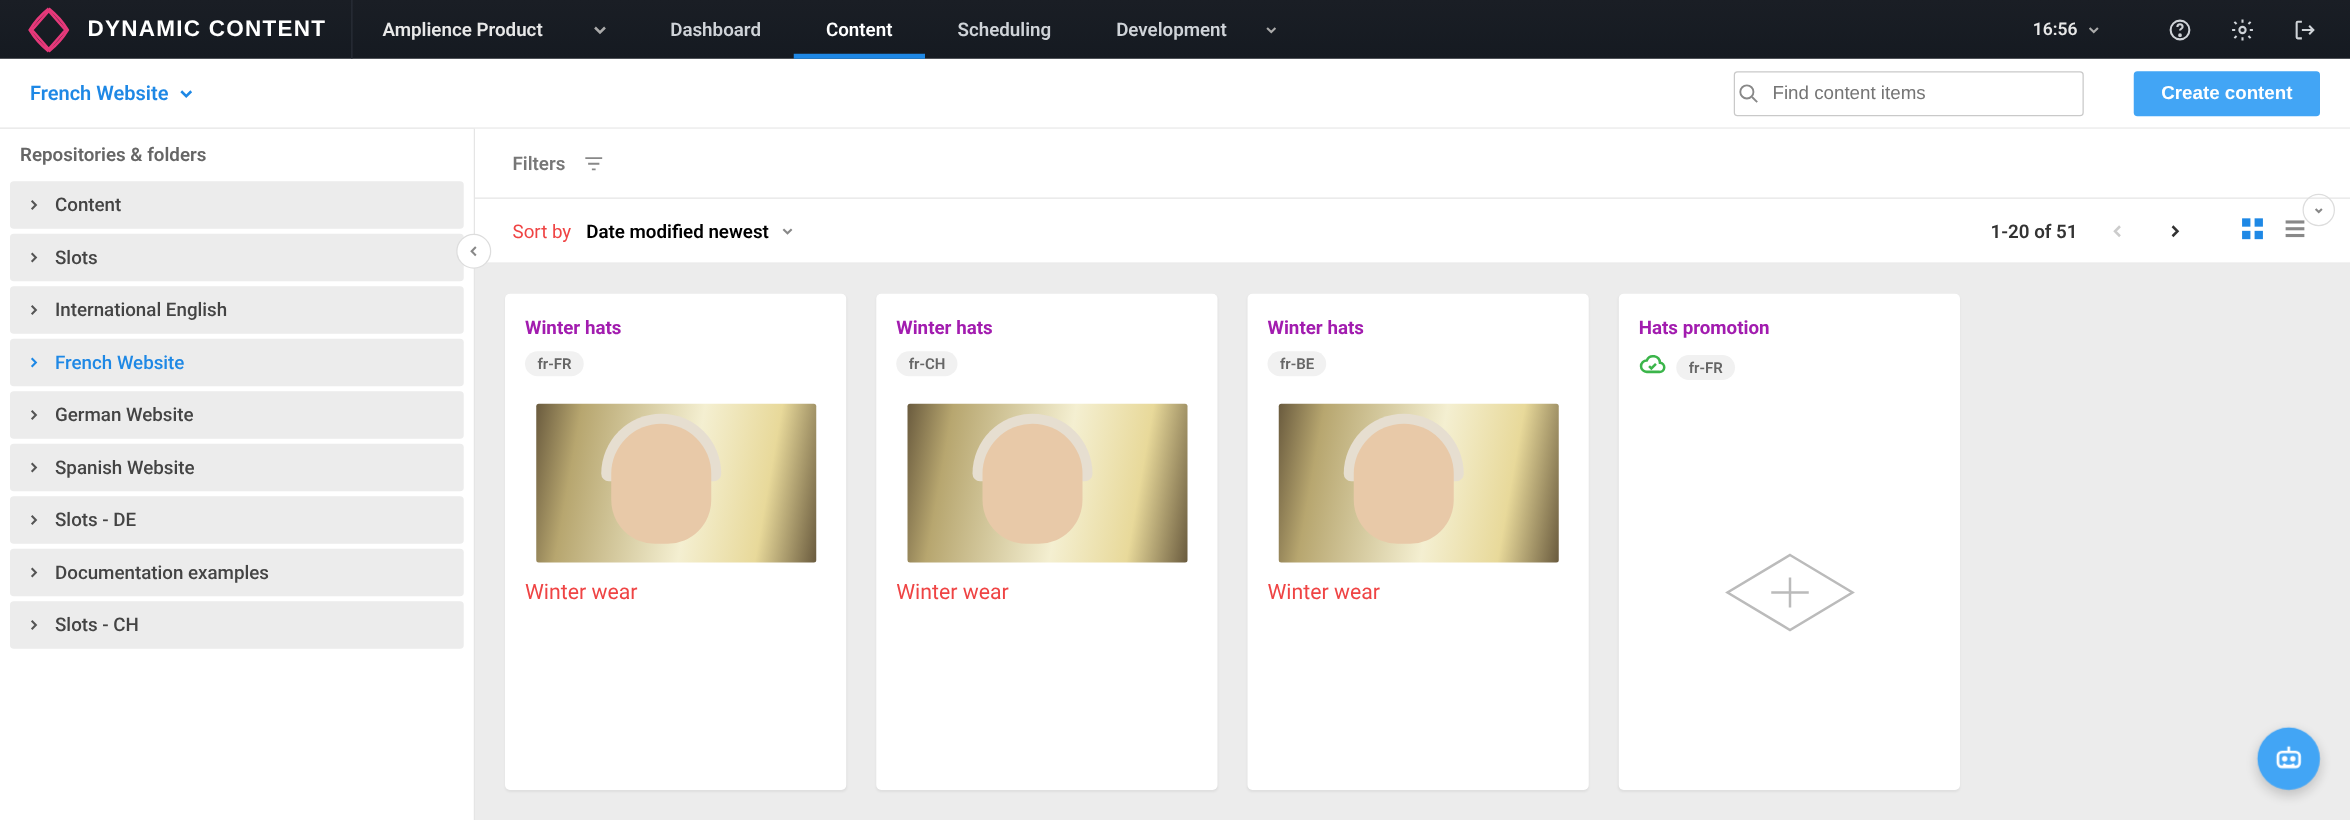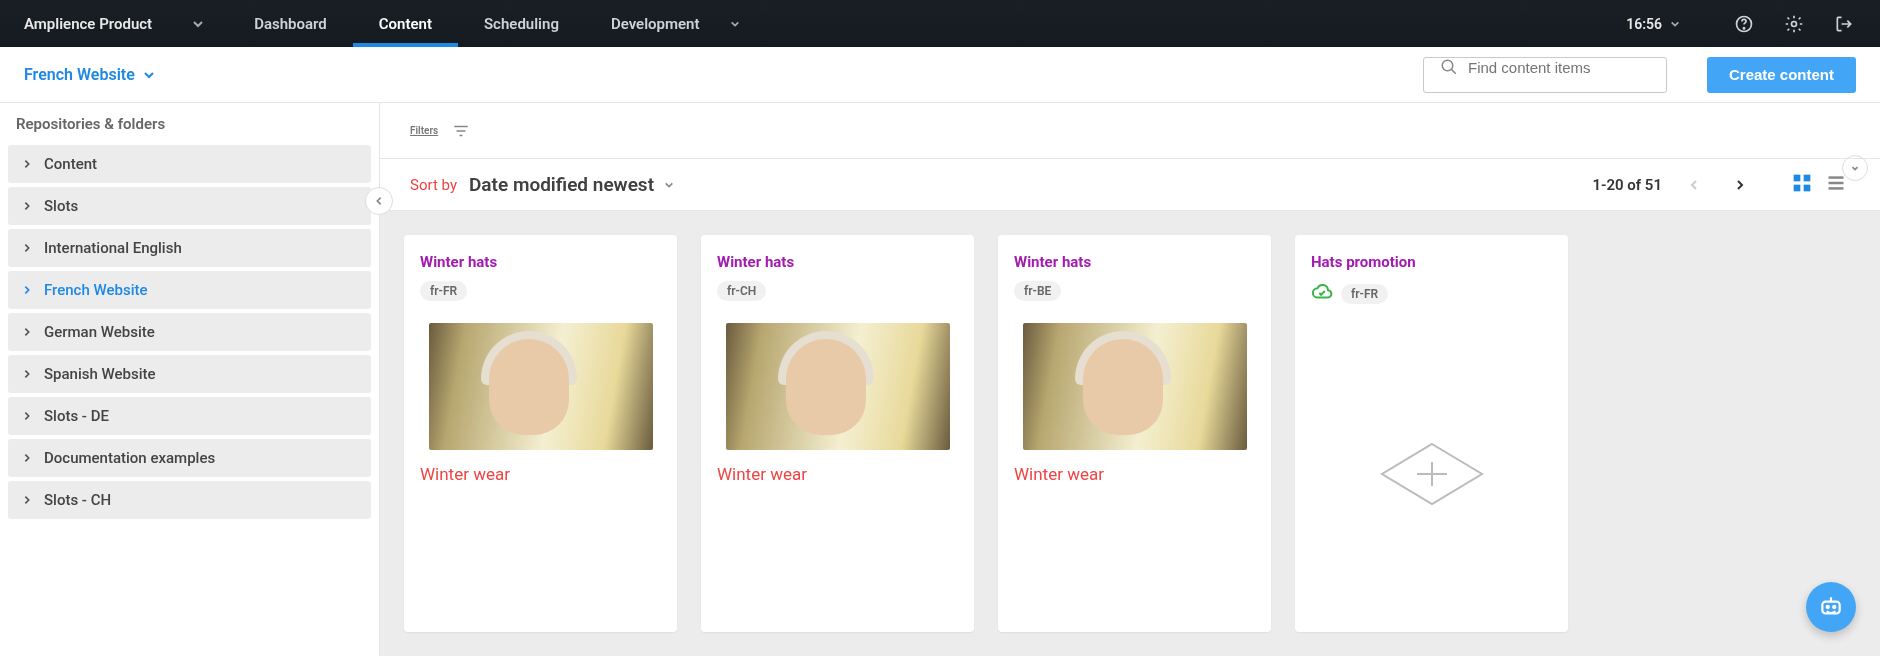--- a/index.html
+++ b/index.html
@@ -21,44 +21,44 @@
   .nav-item.dev .chev { margin-left:30px; }
   .flex-grow { flex:1; }
   .top-right { display:flex; align-items:center; gap:18px; padding-right:20px; }
   .clock { display:flex; align-items:center; gap:8px; color:#e8e8e8; font-weight:600; font-size:14px; margin-right:30px; }
   .icon-btn { width:32px; height:32px; display:flex; align-items:center; justify-content:center; cursor:pointer; color:#cfd3d8; }
 
   
   .subheader { height:56px; display:flex; align-items:center; padding:0 24px; border-bottom:1px solid #e5e5e5; }
   .repo-select { color:#1e88e5; font-weight:600; font-size:16px; display:flex; align-items:center; cursor:pointer; }
   .repo-select .chev { margin-left:8px; }
-  .search-box { margin-left:auto; width:244px; height:36px; border:1px solid #c9c9c9; border-radius:3px; display:flex; align-items:flex-start; padding:0 16px; }
+  .search-box { margin-left:auto; width:280px; height:36px; border:1px solid #c9c9c9; border-radius:3px; display:flex; align-items:center; padding:0 2px; }
   .search-box input { border:none; outline:none; font-size:15px; margin-left:8px; width:180px; }
   .create-btn { margin-left:40px; background:#42a5f5; color:#fff; border:none; height:36px; padding:0 22px; font-size:15px; font-weight:600; border-radius:3px; cursor:pointer; }
 
   
   .main { display:flex; height:553px; }
   .sidebar { width:380px; border-right:1px solid #e5e5e5; position:relative; }
   .side-head { height:42px; display:flex; align-items:center; padding-left:16px; font-weight:600; color:#666; font-size:15px; }
   .repo-list { padding:0 8px; }
   .repo-item { height:38px; background:#ececec; border-radius:3px; margin-bottom:4px; display:flex; align-items:center; padding-left:14px; cursor:pointer; font-size:15px; font-weight:500; color:#444; }
   .repo-item.active { color:#1e88e5; }
   .repo-item .chev { margin-right:12px; }
 
   
   .collapser { position:absolute; right:-14px; top:84px; width:28px; height:28px; background:#fff; border:1px solid #ddd; border-radius:50%; display:flex; align-items:center; justify-content:center; cursor:pointer; z-index:5; color:#888; }
 
   .content { flex:1; position:relative; background:#fff; }
   .filters-bar { height:56px; border-bottom:1px solid #e5e5e5; display:flex; align-items:center; padding:0 30px; }
-  .filters-label { color:#777; font-size:10px; font-weight:600; display:flex; align-items:center; gap:14px;text-decoration:underline; }
+  .filters-label { color:#777; font-size:15px; font-weight:600; display:flex; align-items:center; gap:14px; }
   .expand-toggle { position:absolute; right:12px; top:52px; width:26px; height:26px; border:1px solid #ddd; border-radius:50%; display:flex; align-items:center; justify-content:center; cursor:pointer; color:#888; }
 
   .sort-bar { height:52px; border-bottom:1px solid #e5e5e5; display:flex; align-items:center; padding:0 30px; }
   .sort-by { color:#ef4444; font-size:15px; margin-right:12px; }
-  .sort-val { color:#404040; font-weight:600; font-size:19px; display:flex; align-items:center; gap:10px; cursor:pointer; }
+  .sort-val { color:#000000; font-weight:600; font-size:15px; display:flex; align-items:center; gap:10px; cursor:pointer; }
   .pager { margin-left:auto; display:flex; align-items:center; gap:18px; }
   .pager-text { font-weight:600; color:#333; font-size:15px; }
   .pager-arrow { width:28px; height:28px; display:flex; align-items:center; justify-content:center; cursor:pointer; color:#333; }
   .pager-arrow.disabled { color:#ccc; cursor:default; }
   .view-toggle { display:flex; gap:10px; margin-left:20px; }
   .view-toggle .vt { width:24px; height:24px; cursor:pointer; }
 
   
   .cards { background:#ececec; padding:24px; display:flex; gap:24px; height:calc(100% - 108px); }
   .card { width:273px; background:#fff; border-radius:4px; padding:18px 16px 14px; display:flex; flex-direction:column; box-shadow:0 1px 2px rgba(0,0,0,.06); }
@@ -76,20 +76,30 @@
 
   .chev { display:inline-flex; }
   .chev svg { display:block; }
 
   .fab { position:fixed; right:24px; bottom:24px; width:50px; height:50px; border-radius:50%; background:#42a5f5; display:flex; align-items:center; justify-content:center; color:#fff; cursor:pointer; box-shadow:0 4px 10px rgba(0,0,0,.2); }
 </style>
 </head>
 <body>
 
 <div class="topbar">
+  <div class="logo-wrap">
+    <svg class="logo-icon" viewBox="0 0 40 40">
+      <g fill="none" stroke="#e6397a" stroke-width="2.2">
+        <path d="M20 4 L34 20 L20 36 L6 20 Z"></path>
+        <path d="M20 2 Q30 10 36 20 Q30 30 20 38"></path>
+        <path d="M20 2 Q10 10 4 20 Q10 30 20 38"></path>
+      </g>
+    </svg>
+    <span class="logo-text">DYNAMIC CONTENT</span>
+  </div>
   <div class="hub-select">
     <span>Amplience Product</span>
     <span class="chev" style="margin-left:40px;">
       <svg width="12" height="12" viewBox="0 0 12 12">
           <path d="M2 4l4 4 4-4" stroke="#aaa" stroke-width="2" fill="none"></path>
         </svg>
     </span>
   </div>
   <div class="nav" id="main-nav">
       <div class="nav-item">

